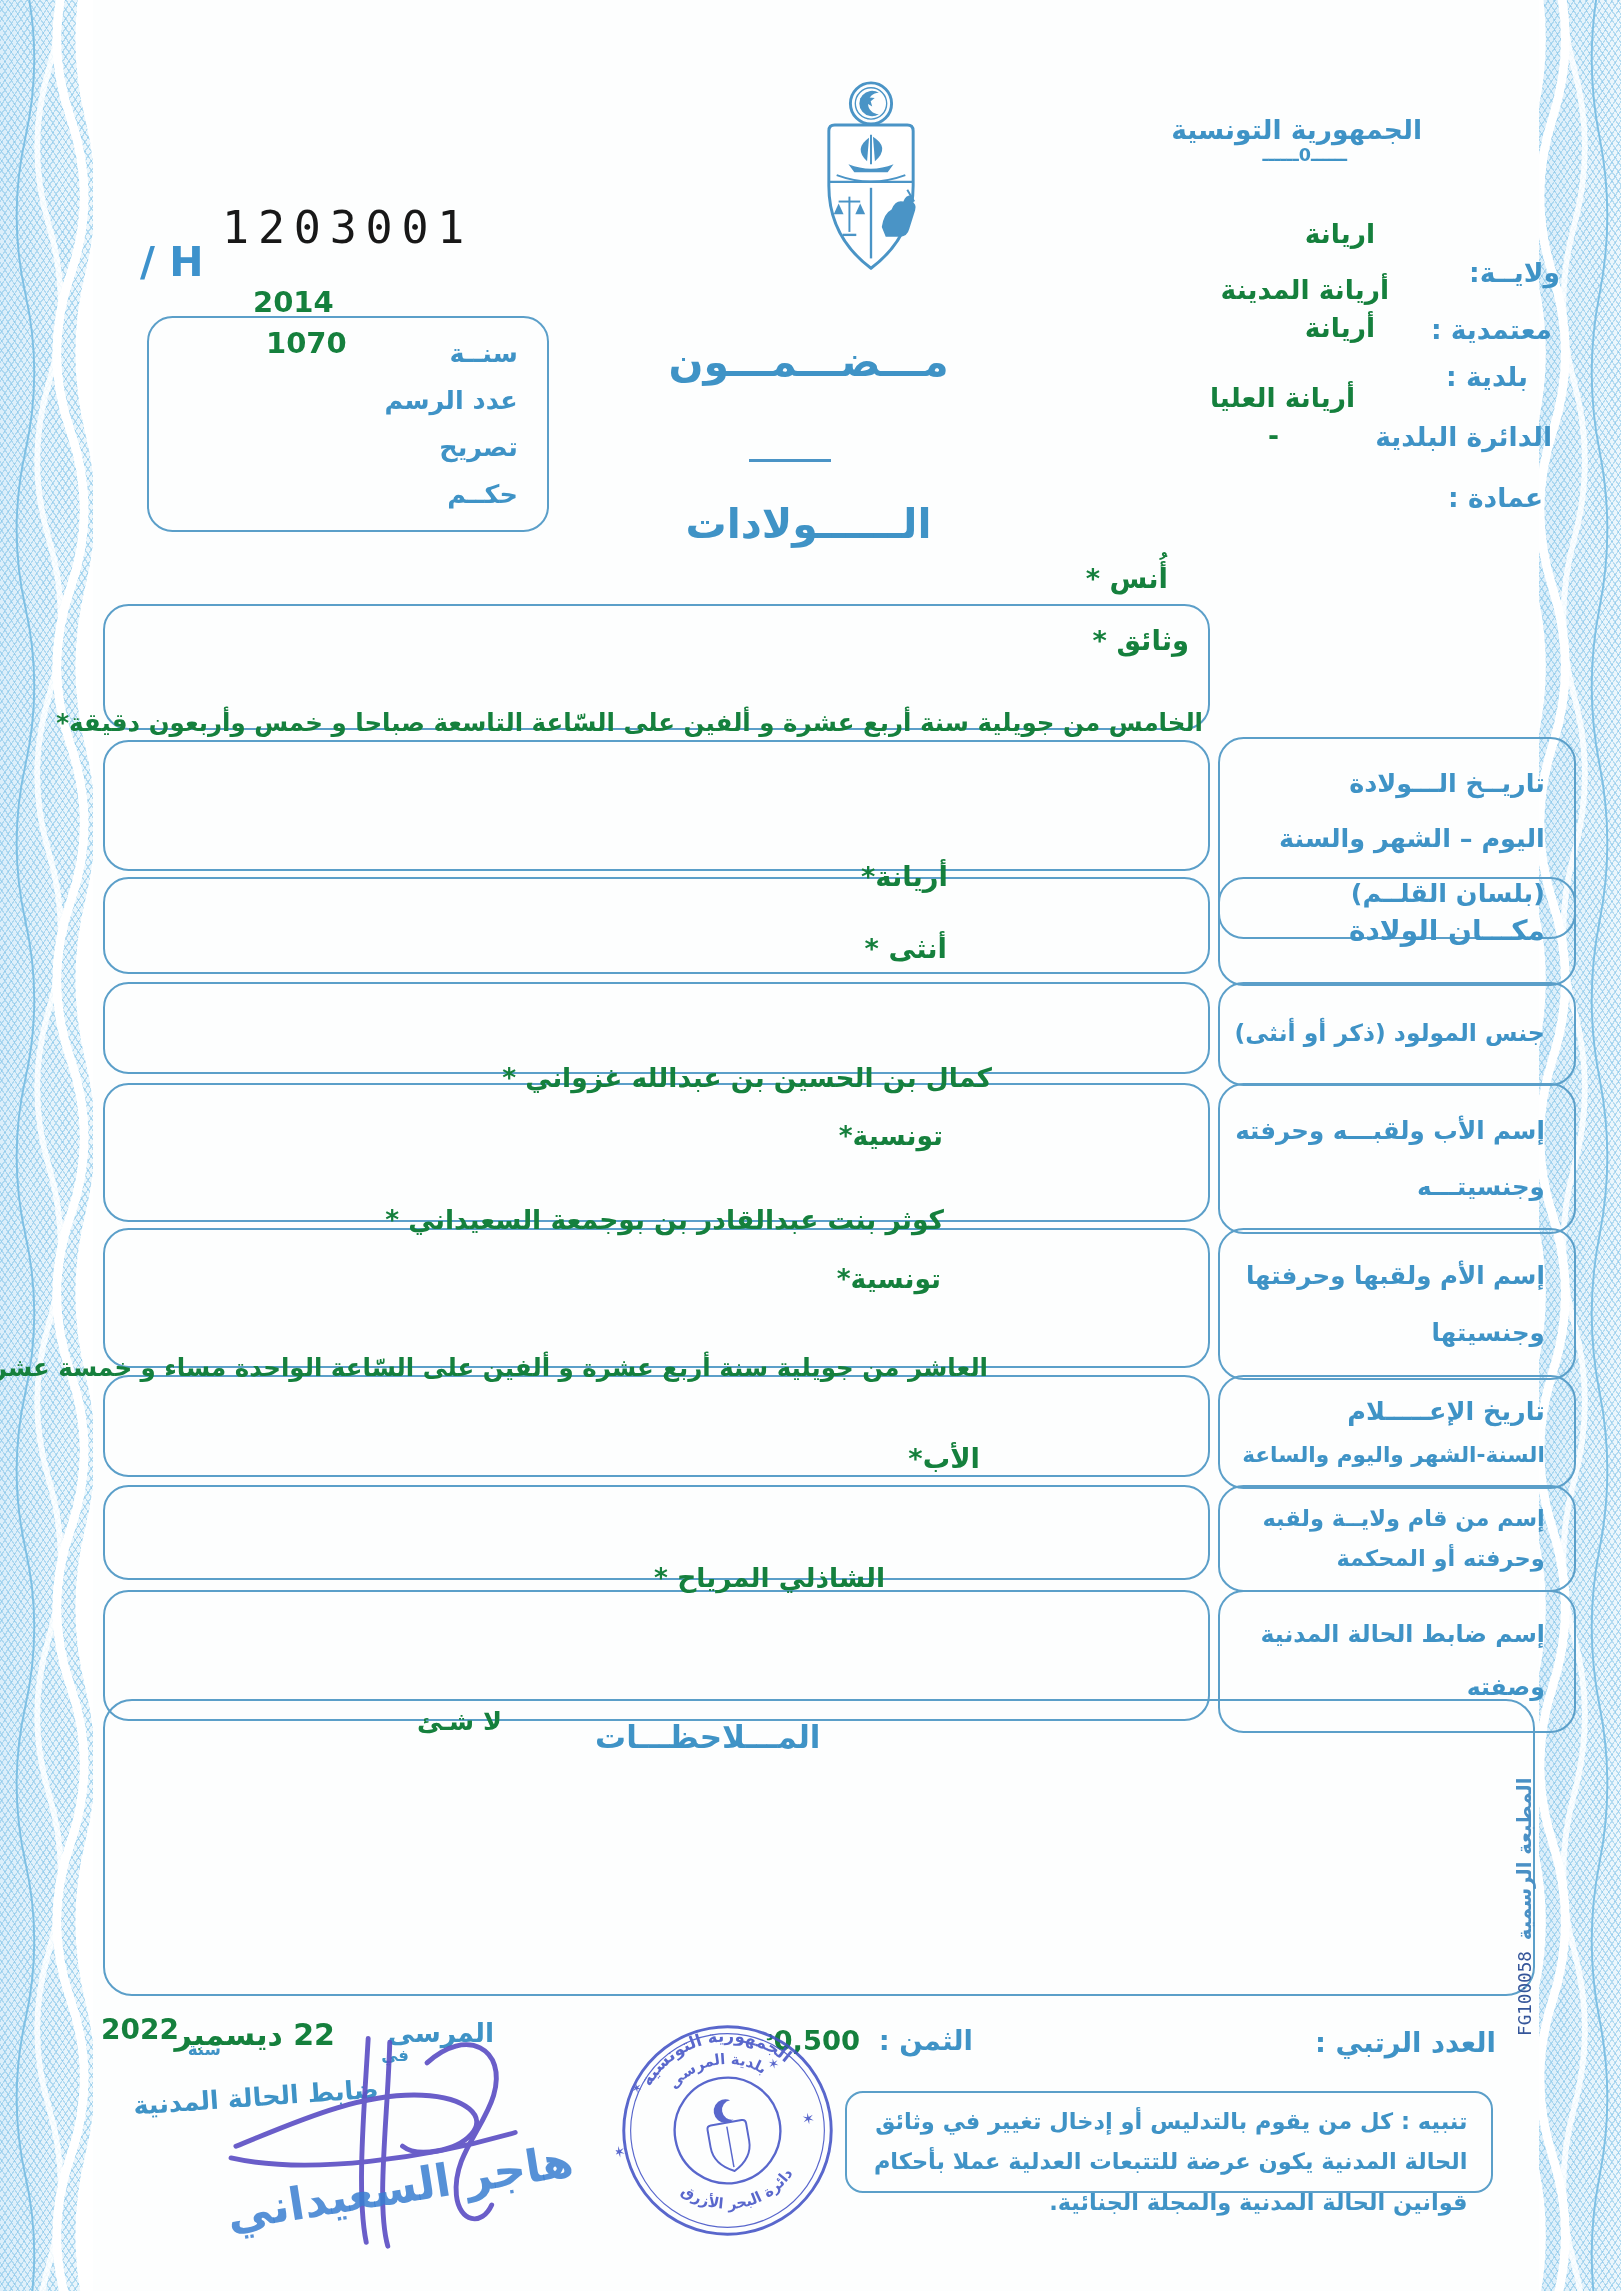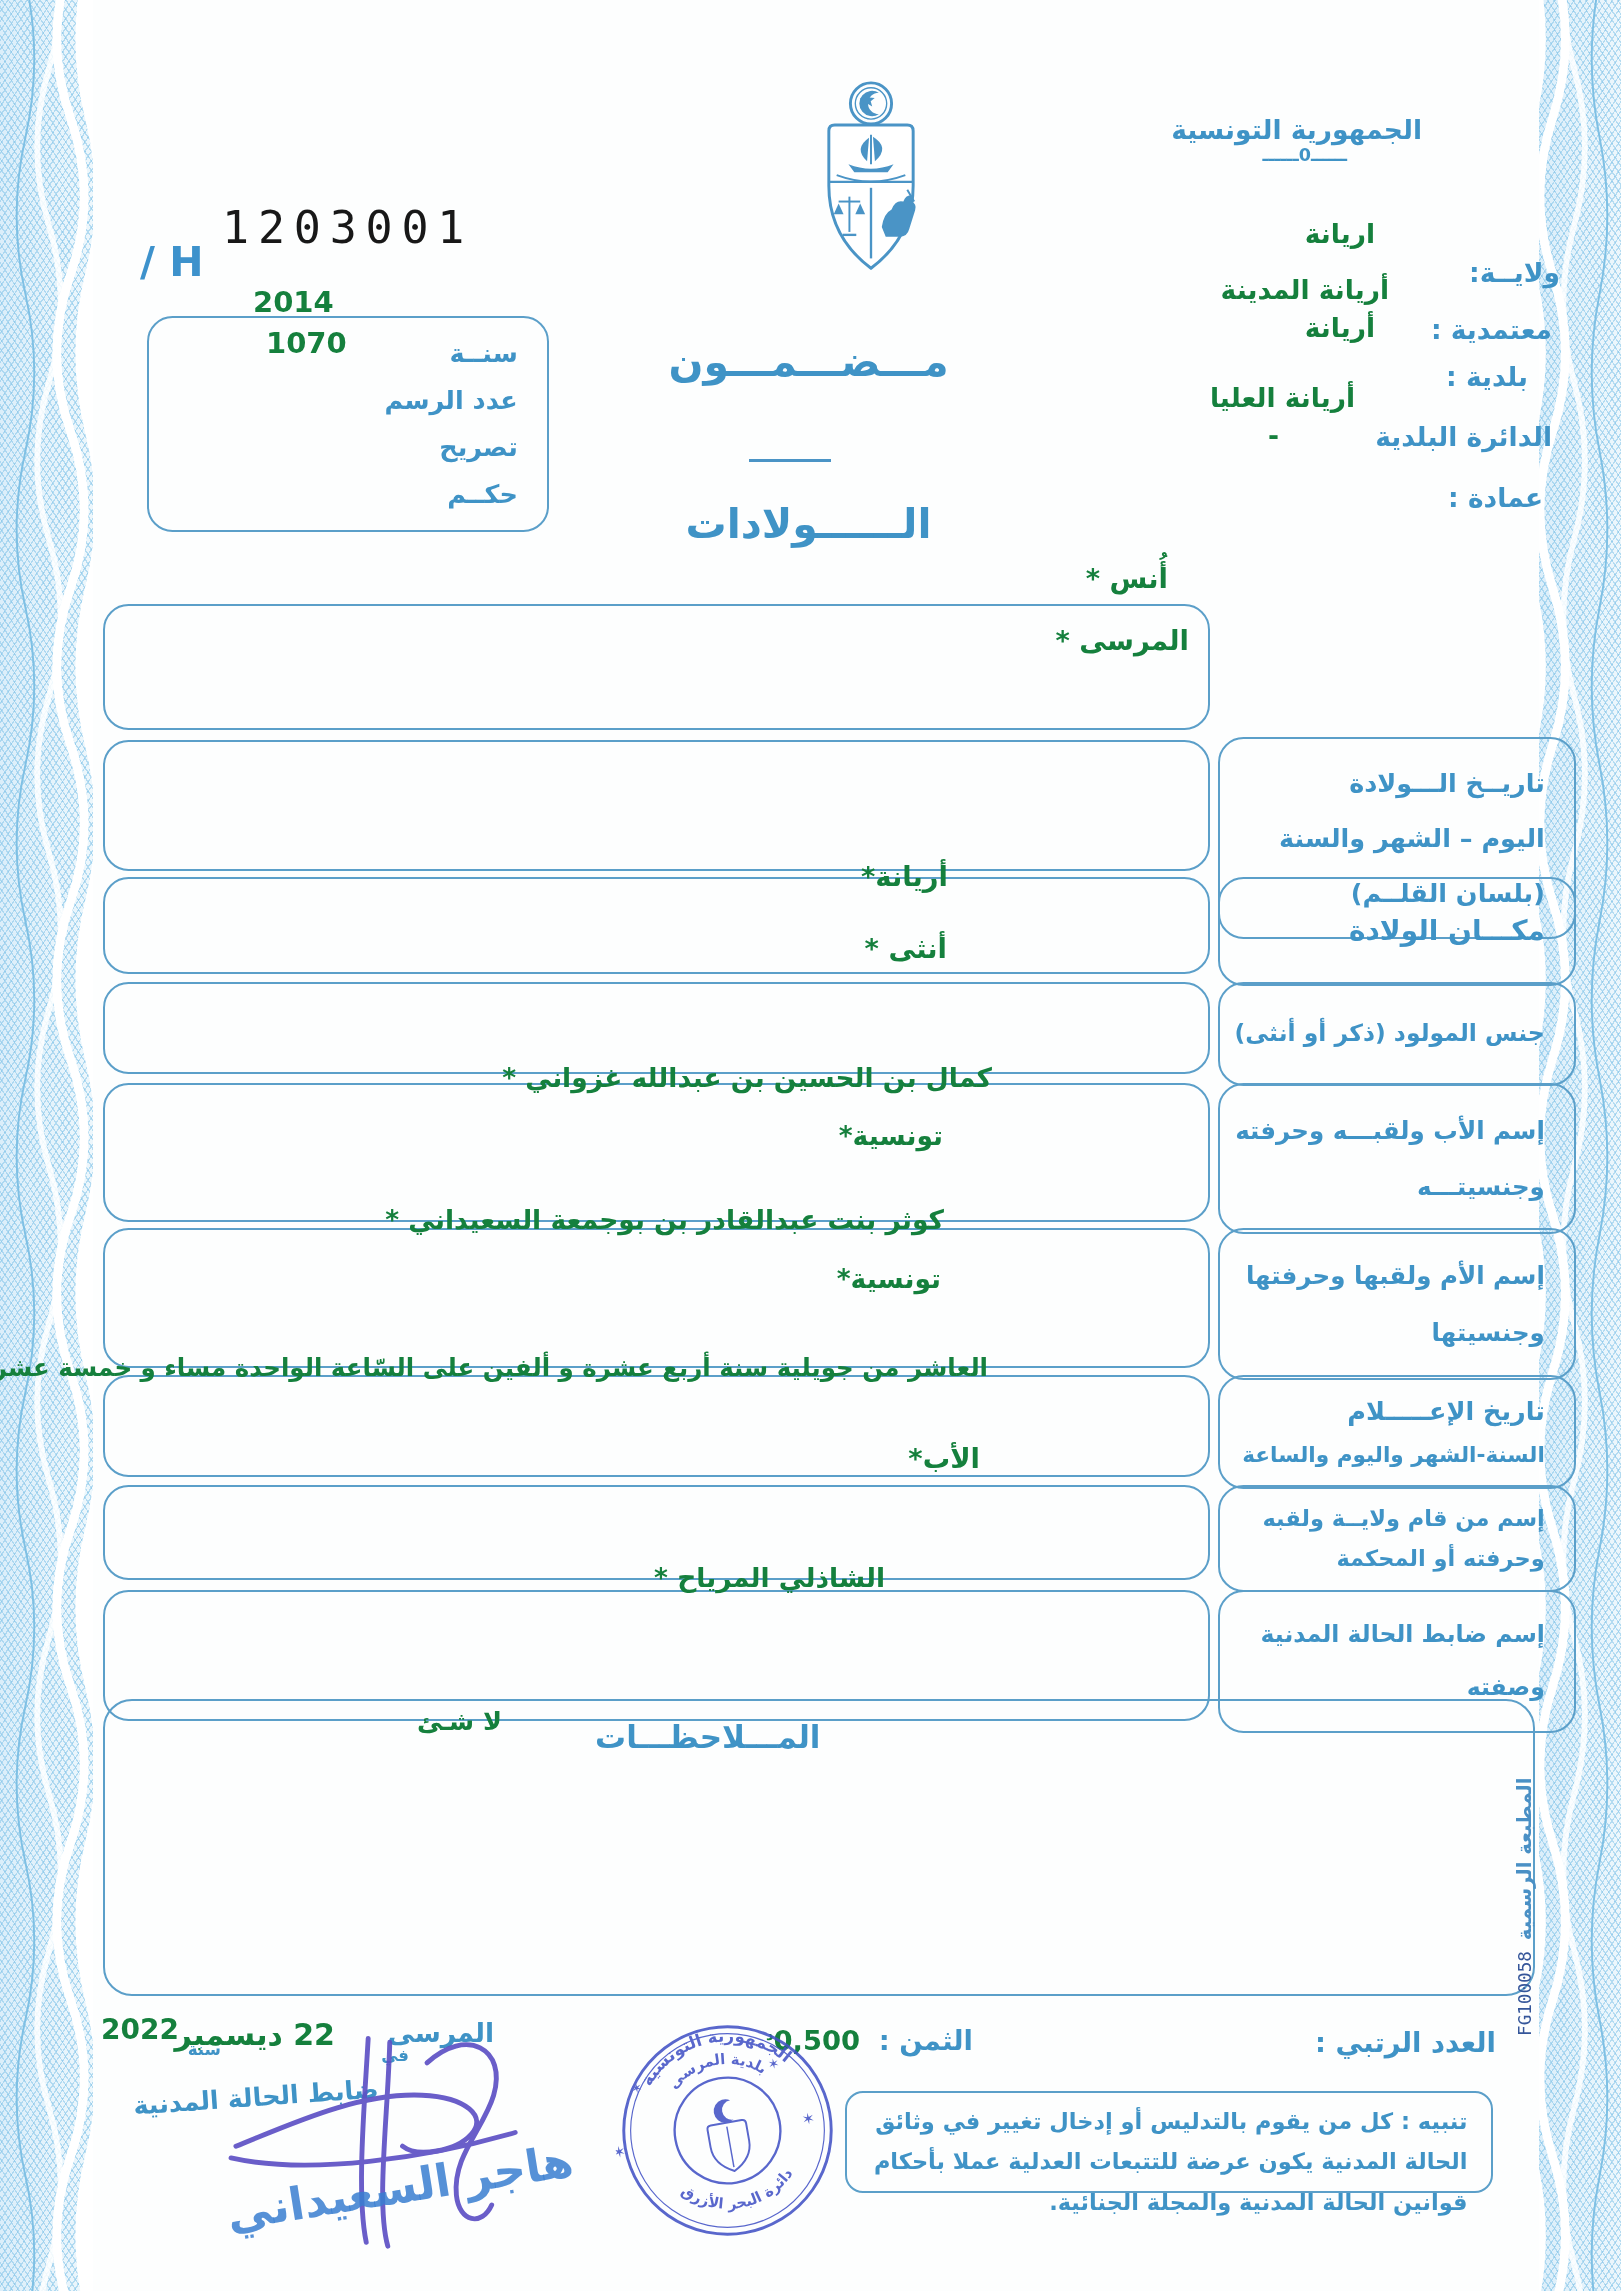--- a/index.html
+++ b/index.html
@@ -134,21 +134,22 @@
   <div class="box labelbox" style="left:1218px;top:1485px;width:313px;height:91px;">
     <span class="lbl" style="font-size:22.5px;">إسم من قام ولايــة ولقبه</span>
     <span class="lbl" style="font-size:22.5px;">وحرفته أو المحكمة</span>
   </div>
   <div class="box labelbox" style="left:1218px;top:1590px;width:313px;height:127px;">
     <span class="lbl" style="font-size:23.5px;">إسم ضابط الحالة المدنية</span>
     <span class="lbl" style="font-size:23.5px;">وصفته</span>
   </div>
 
   <div class="abs val" style="right:453px;top:563px;font-size:27.4px;">أُنس *</div>
-  <div class="abs val" style="right:432px;top:625px;font-size:27.4px;">المرسى *</div>
+  <div class="abs val" style="right:432px;top:625px;font-size:27.4px;">وثائق *</div>
+  <div class="abs val" style="right:418px;top:708px;font-size:24.5px;">الخامس من جويلية سنة أربع عشرة و ألفين على السّاعة التاسعة صباحا و خمس وأربعون دقيقة*</div>
   <div class="abs val" style="right:673px;top:861px;font-size:27.4px;">أريانة*</div>
   <div class="abs val" style="right:674px;top:933px;font-size:27.4px;">أنثى *</div>
   <div class="abs val" style="right:629px;top:1062px;font-size:26.5px;">كمال بن الحسين بن عبدالله غزواني *</div>
   <div class="abs val" style="right:678px;top:1120px;font-size:26.5px;">تونسية*</div>
   <div class="abs val" style="right:677px;top:1204px;font-size:26.5px;">كوثر بنت عبدالقادر بن بوجمعة السعيداني *</div>
   <div class="abs val" style="right:680px;top:1263px;font-size:26.5px;">تونسية*</div>
   <div class="abs val" style="right:633px;top:1353px;font-size:24.5px;">العاشر من جويلية سنة أربع عشرة و ألفين على السّاعة الواحدة مساء و خمسة عشر دقيقة*</div>
   <div class="abs val" style="right:641px;top:1443px;font-size:27.4px;">الأب*</div>
   <div class="abs val" style="right:736px;top:1562px;font-size:26.5px;">الشاذلي المرياح *</div>
 

